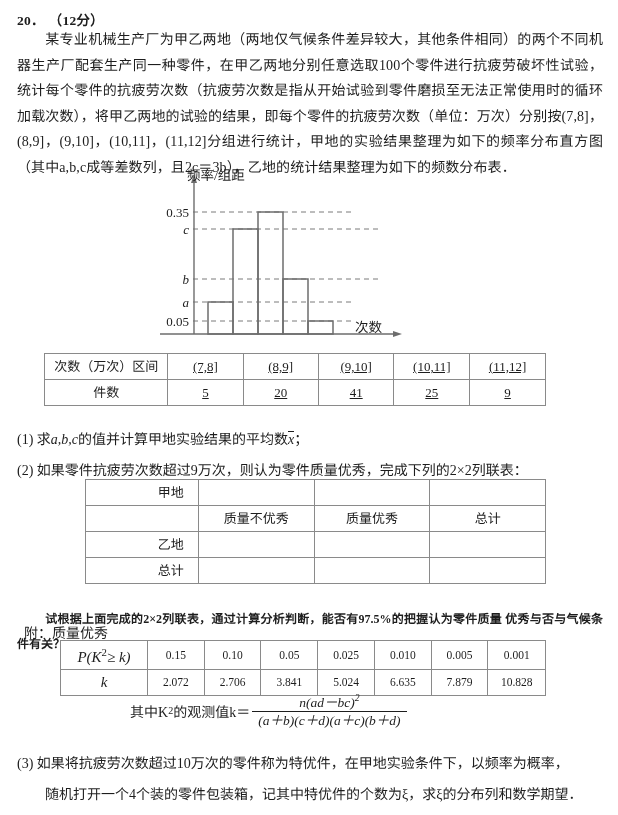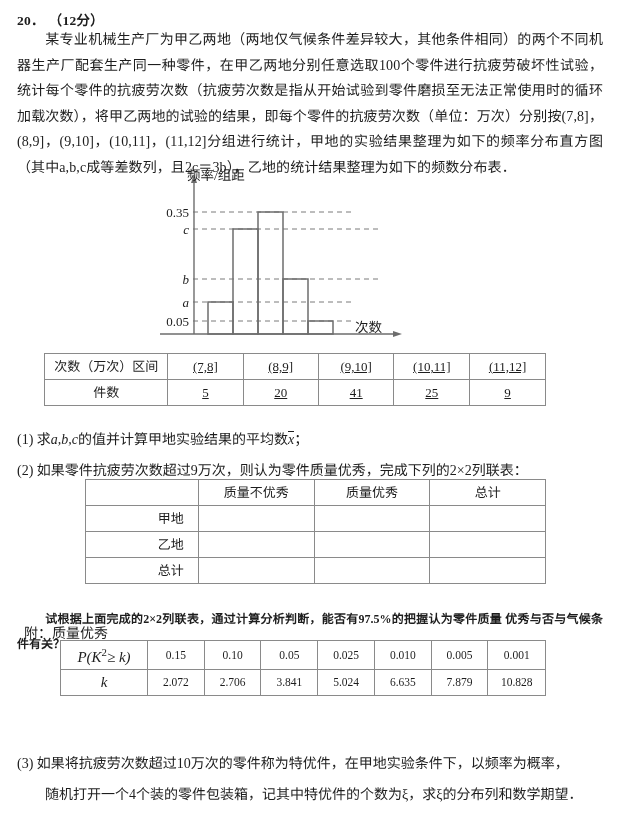--- a/index.html
+++ b/index.html
@@ -277,30 +277,30 @@
 
   <div class="q2">
     <span>(2)</span>
     <span>如果零件抗疲劳次数超过9万次，则认为零件质量优秀，完成下列的2×2列联表：</span>
   </div>
 
   <div class="cont-wrap">
     <table class="grid cont-table">
       <tbody>
           <tr>
+        <td class="lbl-col">甲地</td>
+        <td class="dat-col"></td>
+        <td class="dat-col"></td>
+        <td class="dat-col"></td>
+      </tr>
+      <tr>
         <td class="lbl-col"></td>
         <td class="dat-col">质量不优秀</td>
         <td class="dat-col">质量优秀</td>
         <td class="dat-col">总计</td>
-      </tr>
-      <tr>
-        <td class="lbl-col">甲地</td>
-        <td class="dat-col"></td>
-        <td class="dat-col"></td>
-        <td class="dat-col"></td>
       </tr>
       <tr>
         <td class="lbl-col">乙地</td>
         <td class="dat-col"></td>
         <td class="dat-col"></td>
         <td class="dat-col"></td>
       </tr>
       <tr>
         <td class="lbl-col">总计</td>
         <td class="dat-col"></td>
@@ -340,20 +340,29 @@
         <td class="cv">3.841</td>
         <td class="cv">5.024</td>
         <td class="cv">6.635</td>
         <td class="cv">7.879</td>
         <td class="cv">10.828</td>
       </tr>
     </tbody>
       </table>
   </div>
 
+  <div class="formula-row">
+    <span>其中K</span>
+      <sup class="sq">2</sup>
+      <span>的观测值k＝</span>
+    <span class="frac">
+      <span class="num it"><span>n(ad－bc)</span><sup class="sq">2</sup></span>
+      <span class="den it">(a＋b)(c＋d)(a＋c)(b＋d)</span>
+    </span>
+  </div>
 
   <div class="q3">
     <span>(3)</span>
     <span>如果将抗疲劳次数超过10万次的零件称为特优件，在甲地实验条件下，以频率为概率，</span>
     <span class="l2">随机打开一个4个装的零件包装箱，记其中特优件的个数为ξ，求ξ的分布列和数学期望．</span>
   </div>
 
 </div>
 
 </body></html>

